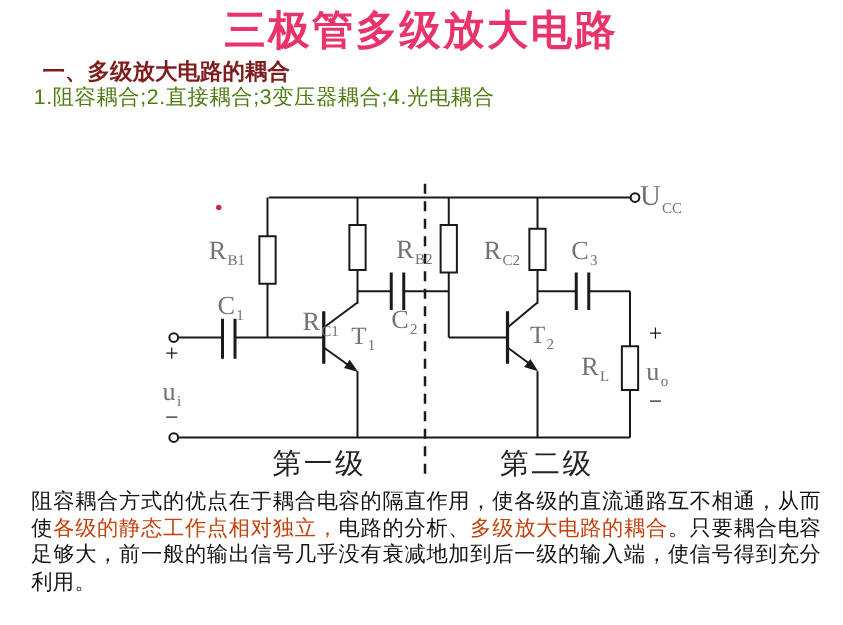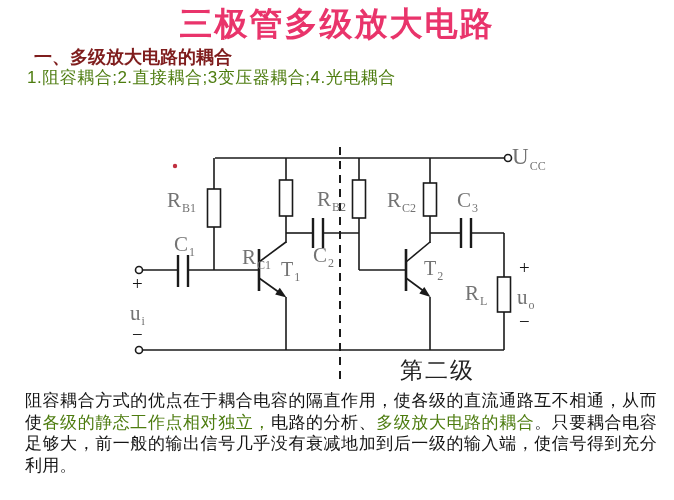--- a/index.html
+++ b/index.html
@@ -22,21 +22,21 @@
 
   .clabel{position:absolute;font-family:Liberation Serif, serif;font-size:21px;
           color:#737373;line-height:1;white-space:nowrap;}
   .clabel sub{font-size:12px;margin-left:1px;}
   .sign{position:absolute;font-family:"Liberation Serif",serif;font-size:19px;color:#141414;line-height:1;}
   .stage{position:absolute;font-family:"Liberation Serif",serif;font-size:23px;color:#222222;
          letter-spacing:2px;line-height:1;}
 
   .para{position:absolute;left:25px;top:390px;width:632px;margin:0;
         font-size:17px;line-height:21.5px;letter-spacing:0.3px;color:#141414;text-align:justify;}
-  .para .pink{color:#4d7c0f;}
+  .para .pink{color:#c2410c;}
 </style>
 </head>
 <body>
 
 <div class="slide">
 
   <h1 class="title">三极管多级放大电路</h1>
   <div class="heading">一、多级放大电路的耦合</div>
   <div class="coupling">1.阻容耦合;2.直接耦合;3变压器耦合;4.光电耦合</div>
 
@@ -146,18 +146,19 @@
     <div class="clabel" style="left:465px;top:283px;"><span>R</span><sub>L</sub></div>
 
     <div class="clabel" style="left:130px;top:303px;"><span>u</span><sub>i</sub></div>
     <div class="clabel" style="left:517px;top:287px;"><span>u</span><sub>o</sub></div>
 
     <div class="sign" style="left:132px;top:274px;">+</div>
     <div class="sign" style="left:132px;top:325px;">−</div>
     <div class="sign" style="left:519px;top:258px;">+</div>
     <div class="sign" style="left:519px;top:312px;">−</div>
 
+    <div class="stage" style="left:218px;top:359px;">第一级</div>
     <div class="stage" style="left:400px;top:359px;">第二级</div>
   </div>
 
   <p class="para"><span>阻容耦合方式的优点在于耦合电容的隔直作用，使各级的直流通路互不相通，从而使</span><span class="pink">各级的静态工作点相对独立，</span><span>电路的分析、</span><span class="pink">多级放大电路的耦合</span><span>。只要耦合电容足够大，前一般的输出信号几乎没有衰减地加到后一级的输入端，使信号得到充分利用。</span></p>
 
 </div>
 
 </body></html>

